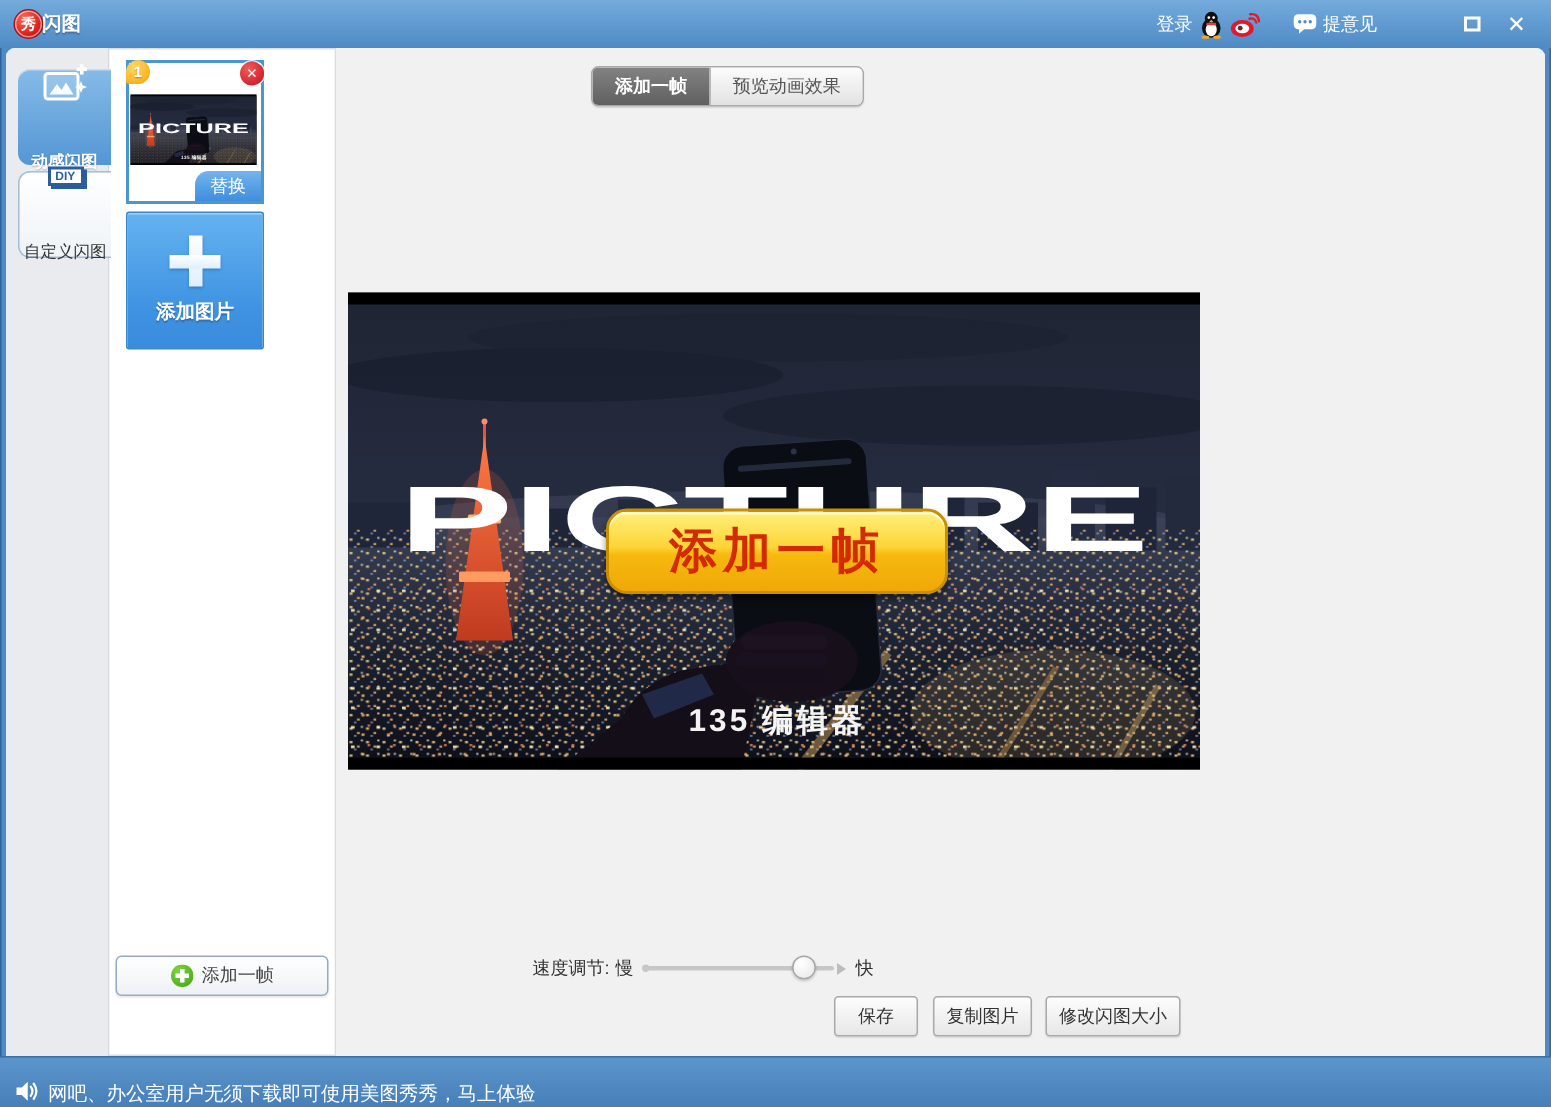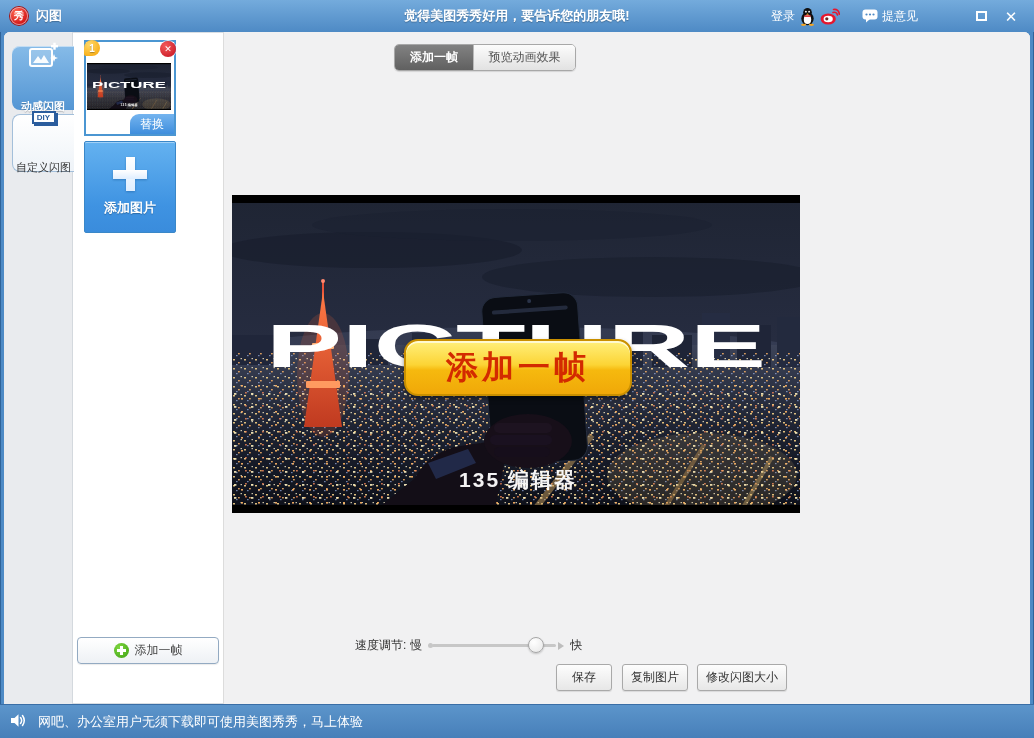--- a/index.html
+++ b/index.html
@@ -6,21 +6,21 @@
   *{box-sizing:border-box;font-family:"Liberation Sans","DejaVu Sans",sans-serif;}
   .window{position:relative;width:1034px;height:738px;background:#4e8ac5;overflow:hidden;
           box-shadow:inset 0 0 0 1px #2f6399;}
   
   .titlebar{position:absolute;left:0;top:0;width:1034px;height:32px;
             background:linear-gradient(#74abdc,#4e8ac5);display:flex;align-items:center;}
   .logo{width:18px;height:18px;border-radius:50%;margin-left:10px;
         background:radial-gradient(circle at 35% 30%,#ff6a55,#d41717 70%);
         box-shadow:0 0 0 1px #a81111, inset 0 0 0 1px rgba(255,255,255,.5);
         color:#fff;font-size:10px;font-weight:bold;display:flex;align-items:center;justify-content:center;}
-  .win-title{color:#fff;font-size:13px;font-weight:bold;margin-left:8px;text-shadow:0 1px 1px rgba(0,0,0,.25);}
+  .win-title{color:#fff;font-size:13px;font-weight:bold;text-shadow:0 1px 1px rgba(0,0,0,.25);}
   .promo{position:absolute;left:50%;transform:translateX(-50%);color:#fff;font-size:13px;font-weight:bold;
          text-shadow:0 1px 1px rgba(0,0,0,.25);white-space:nowrap;}
   .tb-right{position:absolute;right:10px;top:0;height:32px;display:flex;align-items:center;gap:4px;}
   .tb-link{color:#fff;font-size:12px;cursor:pointer;}
   .tb-icon{display:flex;align-items:center;cursor:pointer;}
   .feedback{display:flex;align-items:center;gap:4px;margin-left:18px;}
   .winbtn{width:26px;height:22px;display:flex;align-items:center;justify-content:center;cursor:pointer;}
   .maxglyph{width:11px;height:10px;border:2px solid #fff;}
   .closeglyph{color:#fff;font-size:15px;font-weight:bold;line-height:1;}
   .max-btn{margin-left:46px;}
@@ -104,32 +104,31 @@
   .speed-fast{margin-left:14px;}
   .action-btn{position:absolute;top:664px;height:27px;border:1px solid #a9a9a9;border-radius:3px;
               background:linear-gradient(#fdfdfd,#e7e7e7);color:#333;font-size:12px;display:flex;
               align-items:center;justify-content:center;cursor:pointer;box-shadow:0 1px 1px rgba(0,0,0,.1);}
   .btn-save{left:556px;width:56px;}
   .btn-copy{left:622px;width:66px;}
   .btn-resize{left:697px;width:90px;}
   
   .statusbar{position:absolute;left:0;top:704px;width:1034px;height:34px;
              background:linear-gradient(#5c95cb,#477fb9);border-top:1px solid #3a6ea6;
-             display:flex;align-items:flex-start;padding:8px 0 0 10px;gap:12px;}
+             display:flex;align-items:flex-start;padding:15px 0 0 10px;gap:6px;}
   .status-msg{color:#fff;font-size:13px;cursor:pointer;}
 </style>
 </head>
 <body>
 
 <div class="window">
 
   <div class="titlebar">
     <div class="logo">秀</div>
     <div class="win-title">闪图</div>
-    <div class="promo">觉得美图秀秀好用，要告诉您的朋友哦!</div>
     <div class="tb-right">
       <span class="tb-link">登录</span>
       <span class="tb-icon">
         <svg width="17" height="19" viewBox="0 0 17 19">
           <circle cx="8.5" cy="5.2" r="4.3" fill="#101010"></circle>
           <ellipse cx="8.5" cy="11.6" rx="6.2" ry="6.6" fill="#101010"></ellipse>
           <ellipse cx="8.5" cy="12.6" rx="3.7" ry="4.5" fill="#ffffff"></ellipse>
           <circle cx="6.9" cy="4.7" r="0.9" fill="#fff"></circle>
             <circle cx="10.1" cy="4.7" r="0.9" fill="#fff"></circle>
           <polygon points="8.5,6.2 7,7.8 10,7.8" fill="#f6a623"></polygon>

